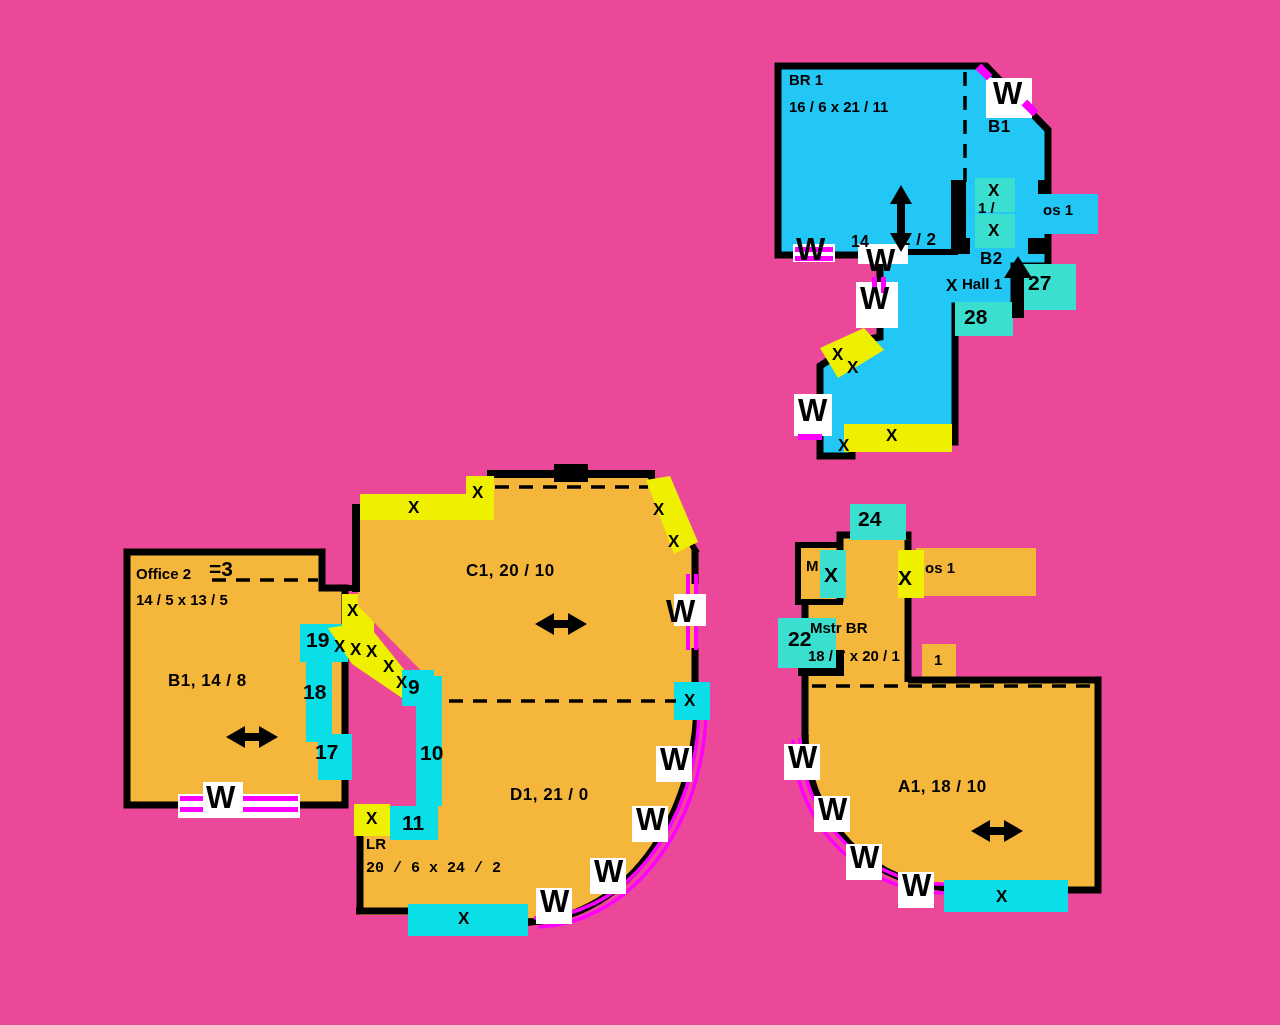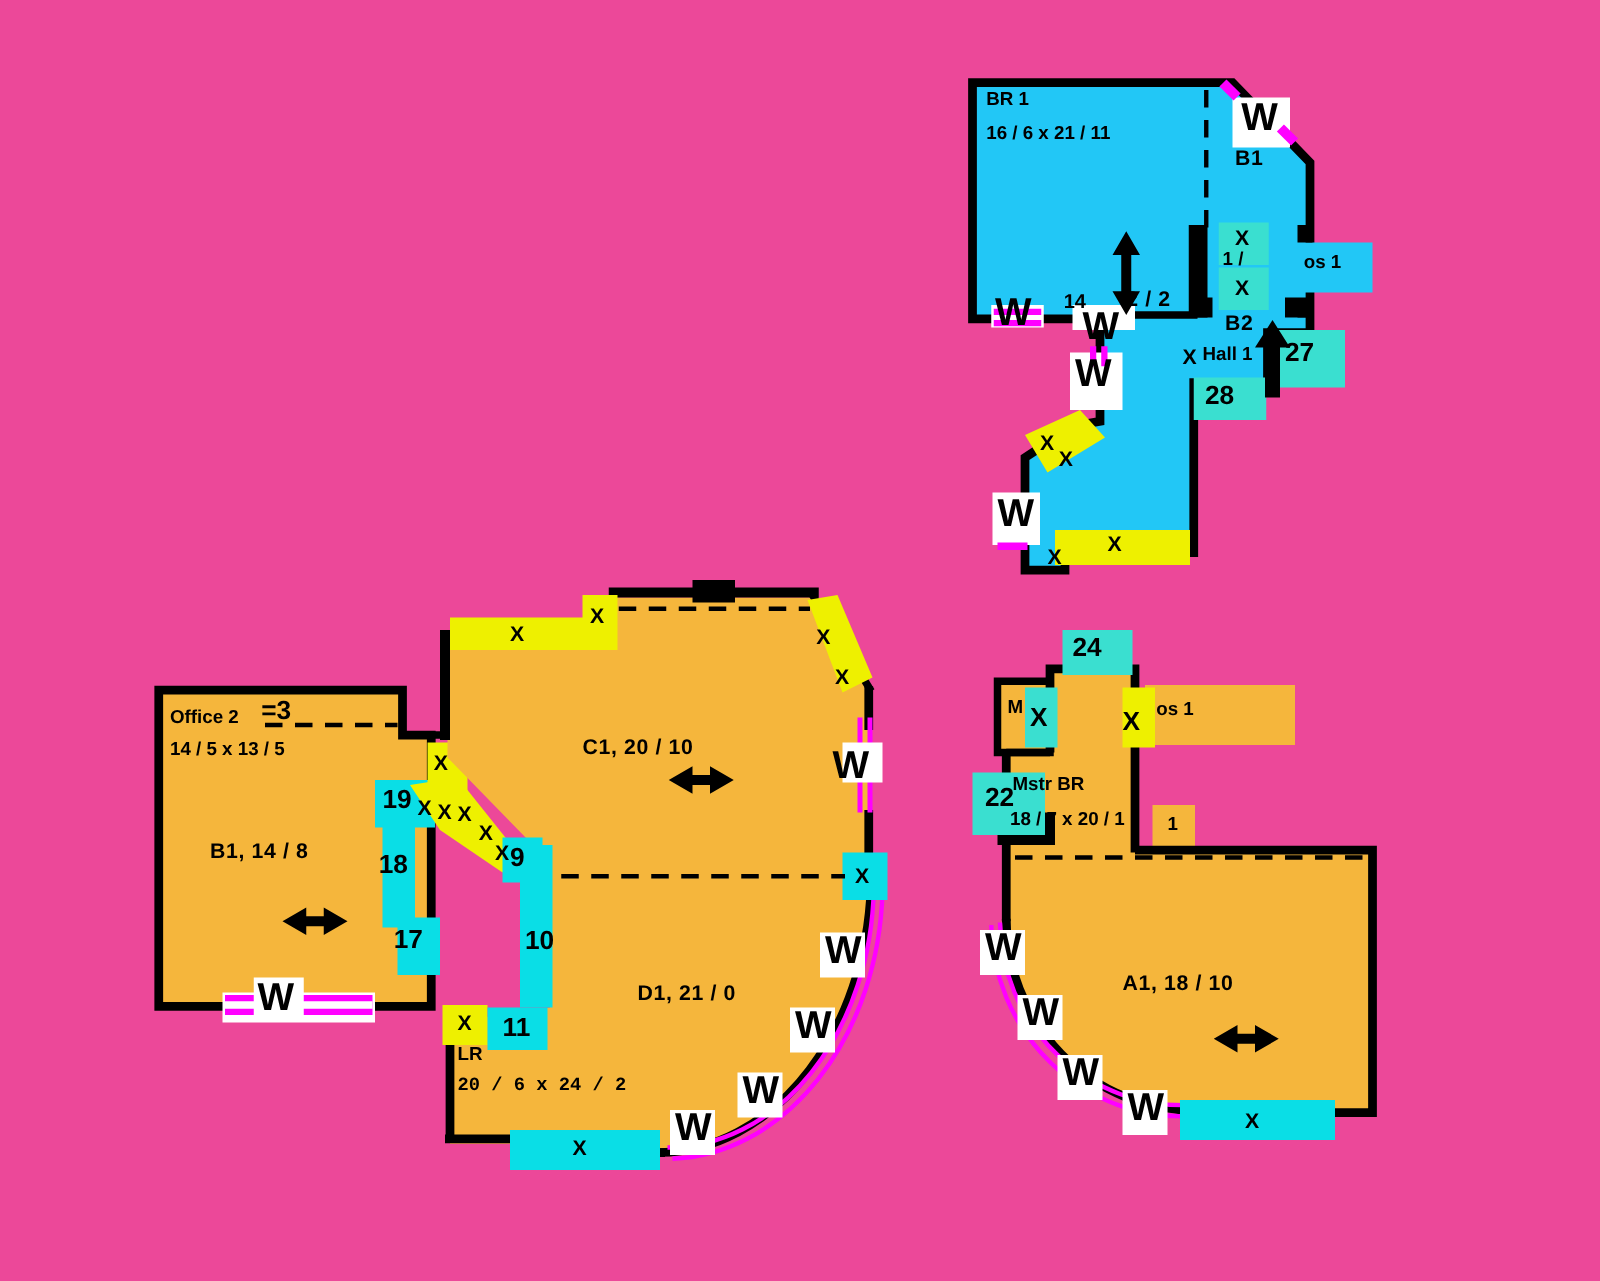--- a/index.html
+++ b/index.html
@@ -198,21 +198,21 @@
       <div class="lbl x" style="left: 334px; top: 638px;">X</div>
       <div class="lbl x" style="left: 350px; top: 641px;">X</div>
       <div class="lbl x" style="left: 366px; top: 643px;">X</div>
       <div class="lbl x" style="left: 383px; top: 658px;">X</div>
       <div class="lbl x" style="left: 396px; top: 674px;">X</div>
       <div class="lbl num" style="left: 303px; top: 681px;">18</div>
       <div class="lbl num" style="left: 315px; top: 741px;">17</div>
       <div class="lbl w" style="left: 206px; top: 786px;">W</div>
       <div class="lbl x" style="left: 408px; top: 499px;">X</div>
       <div class="lbl x" style="left: 472px; top: 484px;">X</div>
-      <div class="lbl room17" style="left: 466px; top: 562px; margin-top: 27px;">C1, 20 / 10</div>
+      <div class="lbl room17" style="left: 466px; top: 562px;">C1, 20 / 10</div>
       <div class="lbl x" style="left: 653px; top: 501px;">X</div>
       <div class="lbl x" style="left: 668px; top: 533px;">X</div>
       <div class="lbl w" style="left: 666px; top: 600px;">W</div>
       <div class="lbl num" style="left: 408px; top: 676px;">9</div>
       <div class="lbl num" style="left: 420px; top: 742px;">10</div>
       <div class="lbl x" style="left: 684px; top: 692px;">X</div>
       <div class="lbl w" style="left: 660px; top: 748px;">W</div>
       <div class="lbl w" style="left: 636px; top: 808px;">W</div>
       <div class="lbl w" style="left: 594px; top: 860px;">W</div>
       <div class="lbl w" style="left: 540px; top: 890px;">W</div>

